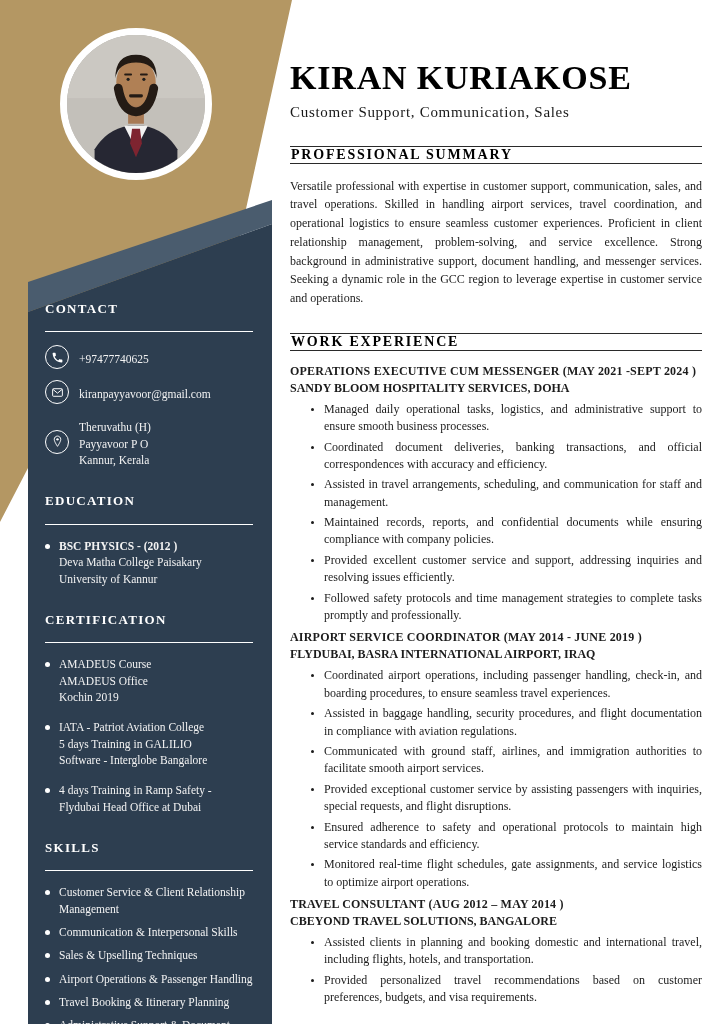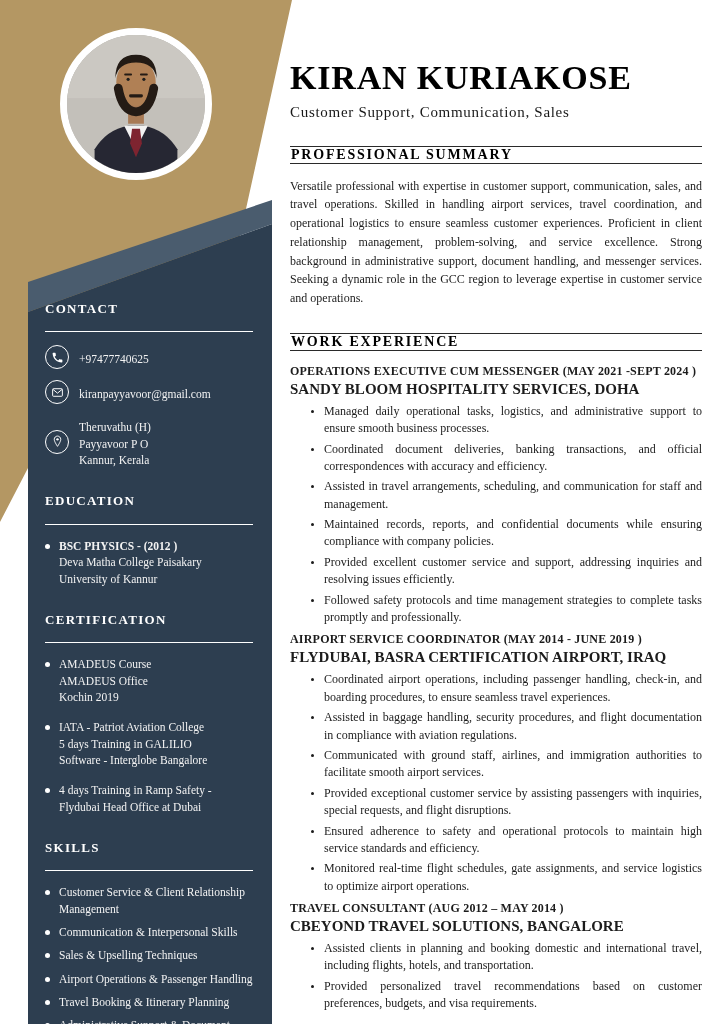--- a/index.html
+++ b/index.html
@@ -103,21 +103,21 @@
     color: #000000;
   }
   .sum-p {
     margin-top: 13px;
     font-size: 12px;
     line-height: 1.56;
     text-align: justify;
   }
   .job { margin-top: 13px; }
   .job-role { font-size: 12px; font-weight: bold; letter-spacing: 0.2px; }
-  .job-co   { font-size: 15px; font-weight: bold; margin-top: 2px; }
+  .job-co   { font-size: 12px; font-weight: bold; margin-top: 2px; }
   .job ul { margin: 5px 0 4px 0; padding-left: 15px; list-style: disc outside; }
   .job li {
     font-size: 12px;
     line-height: 1.45;
     margin-bottom: 3px;
     text-align: justify;
     margin-left: 19px;
   }
   .job li::marker { font-size: 0.85em; }
 </style>
@@ -264,21 +264,21 @@
         <li>Coordinated document deliveries, banking transactions, and official correspondences with accuracy and efficiency.</li>
         <li>Assisted in travel arrangements, scheduling, and communication for staff and management.</li>
         <li>Maintained records, reports, and confidential documents while ensuring compliance with company policies.</li>
         <li>Provided excellent customer service and support, addressing inquiries and resolving issues efficiently.</li>
         <li>Followed safety protocols and time management strategies to complete tasks promptly and professionally.</li>
       </ul>
     </div>
 
     <div class="job" style="margin-top:6px;">
       <div class="job-role">AIRPORT SERVICE COORDINATOR (MAY 2014 - JUNE 2019 )</div>
-      <div class="job-co">FLYDUBAI, BASRA CERTIFICATION AIRPORT, IRAQ</div>
+      <div class="job-co">FLYDUBAI, BASRA INTERNATIONAL AIRPORT, IRAQ</div>
       <ul>
         <li>Coordinated airport operations, including passenger handling, check-in, and boarding procedures, to ensure seamless travel experiences.</li>
         <li>Assisted in baggage handling, security procedures, and flight documentation in compliance with aviation regulations.</li>
         <li>Communicated with ground staff, airlines, and immigration authorities to facilitate smooth airport services.</li>
         <li>Provided exceptional customer service by assisting passengers with inquiries, special requests, and flight disruptions.</li>
         <li>Ensured adherence to safety and operational protocols to maintain high service standards and efficiency.</li>
         <li>Monitored real-time flight schedules, gate assignments, and service logistics to optimize airport operations.</li>
       </ul>
     </div>
 

